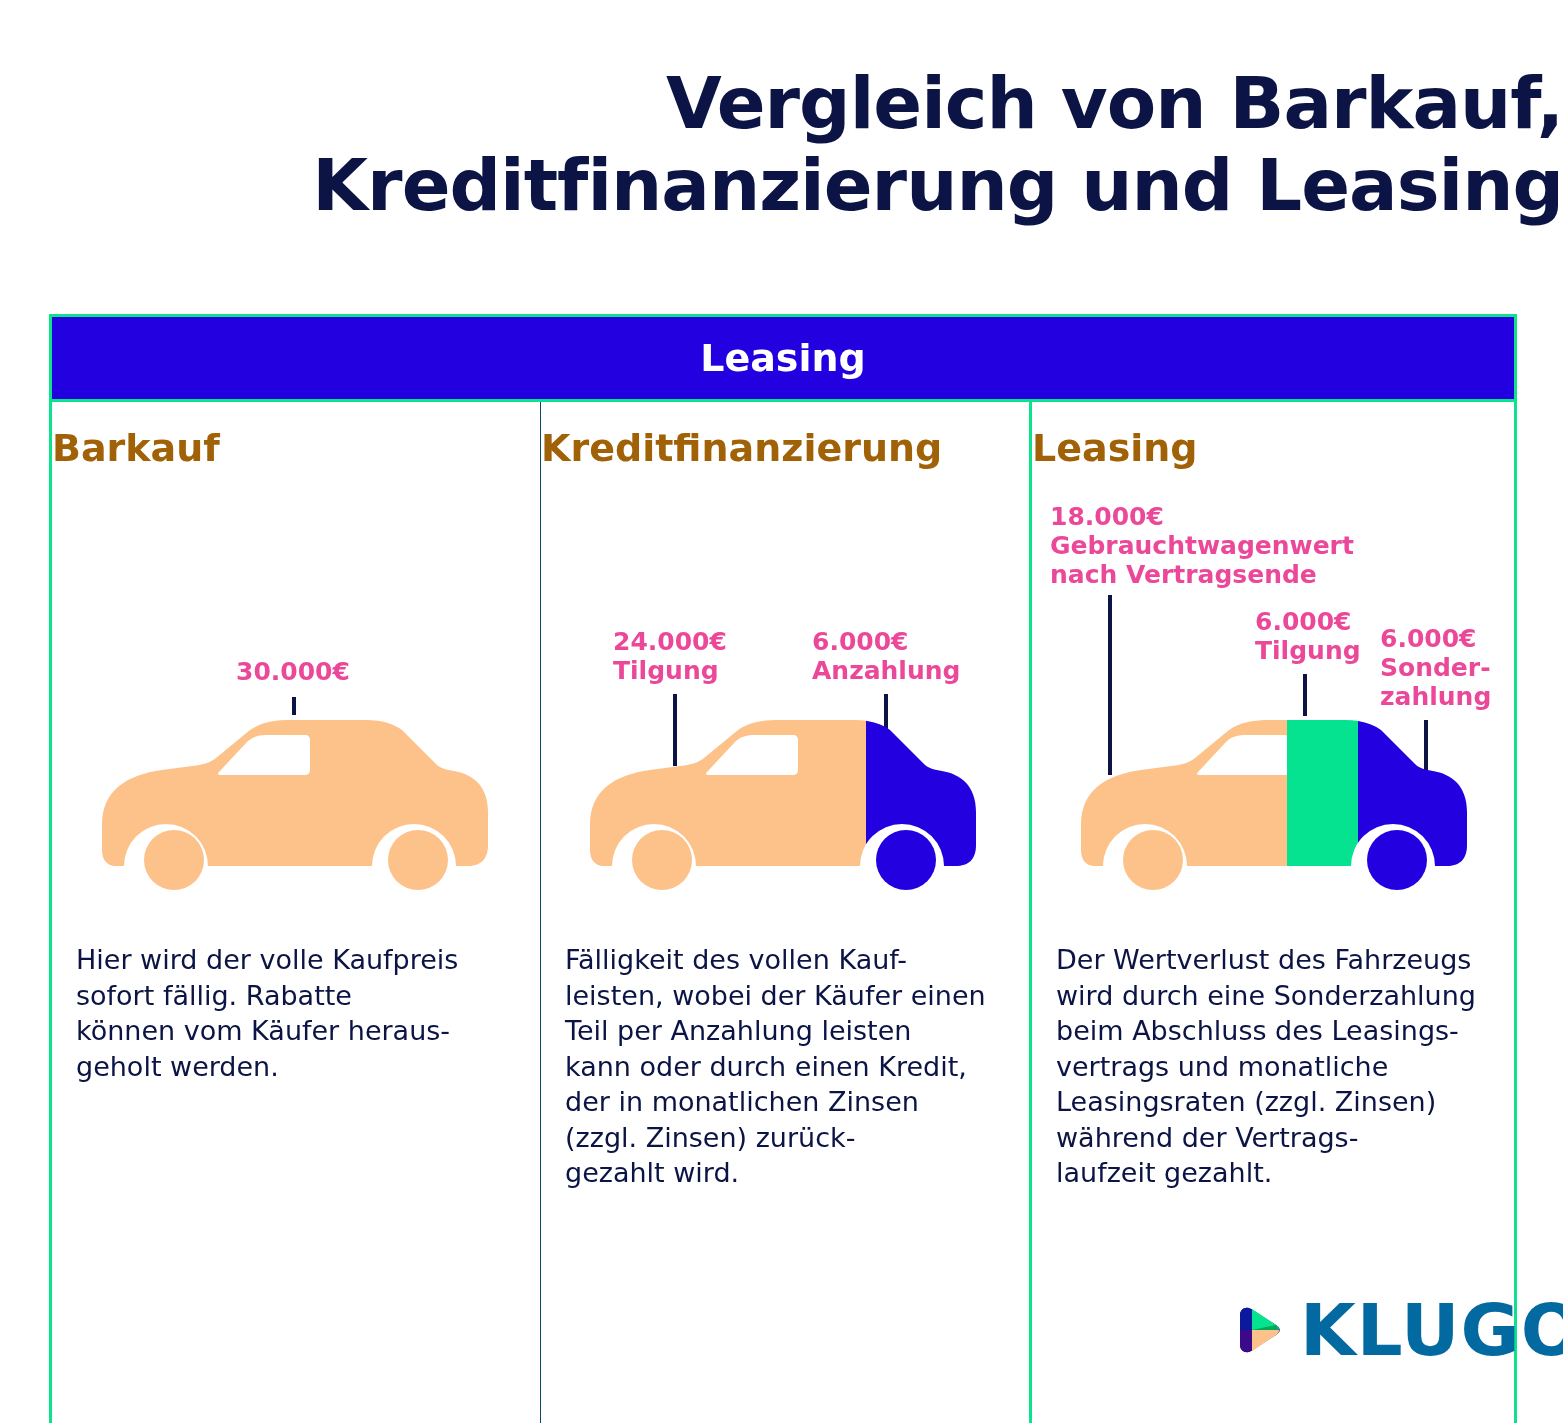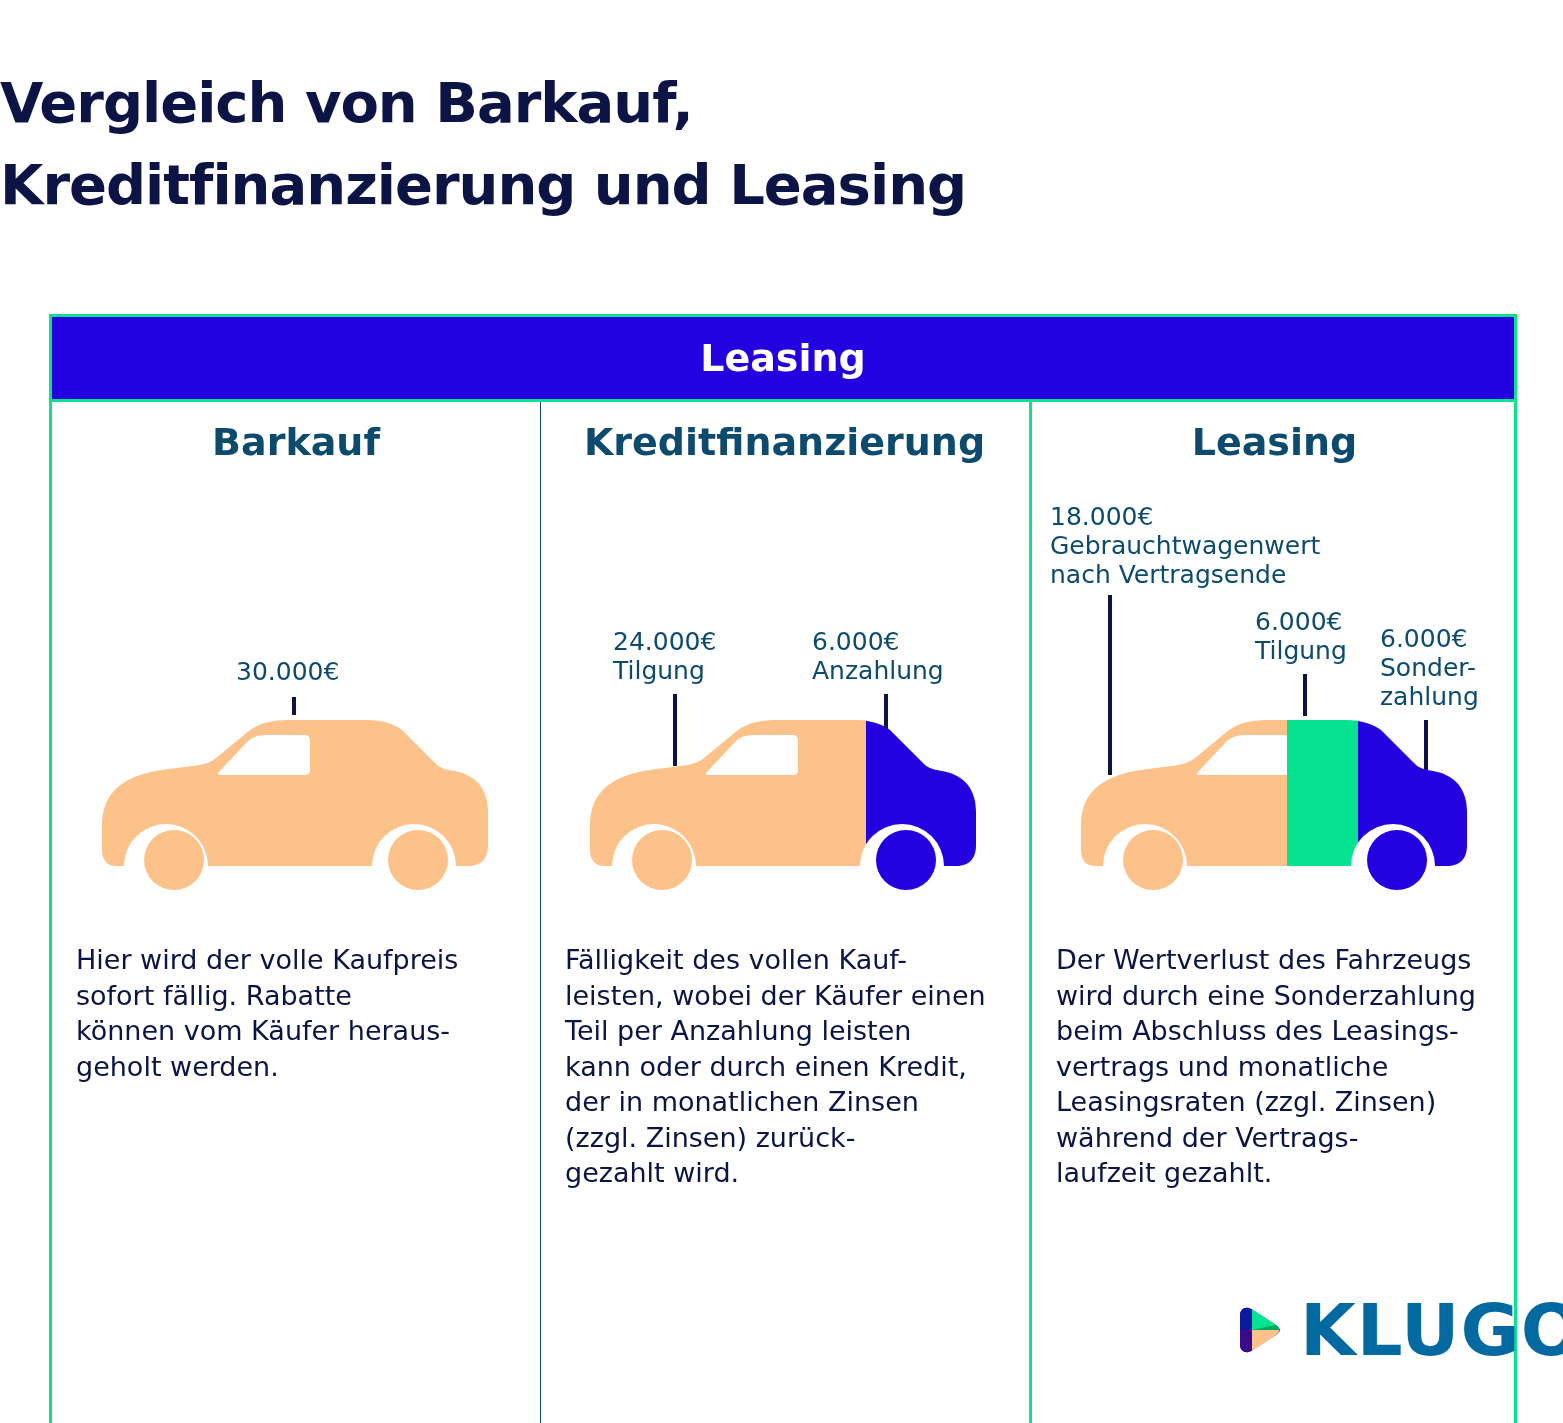--- a/index.html
+++ b/index.html
@@ -1,33 +1,33 @@
 <!DOCTYPE html>
 <html><head>
 <meta charset="utf-8">
 <style>
   html, body { margin: 0; padding: 0; background: #ffffff; }
   body { width: 1563px; height: 1423px; position: relative; overflow: hidden;
          font-family: "DejaVu Sans", "Liberation Sans", sans-serif; color: #0b1444; }
-  .title { position: absolute; left: 0; top: 62px; width: 1563px; text-align: left;
-           font-size: 56px; font-weight: bold; line-height: 82px; color: #0b1444; letter-spacing: -1px; }
+  .title { position: absolute; left: 0; top: 62px; width: 1563px; text-align: right;
+           font-size: 72px; font-weight: bold; line-height: 82px; color: #0b1444; letter-spacing: -1px; }
   .title span { display: block; }
   .table { position: absolute; left: 49px; top: 314px; width: 1468px; height: 1114px;
            box-sizing: border-box; border: 3px solid #0ae38c; border-bottom-width: 4px; }
   .header { position: absolute; left: 0; top: 0; width: 100%; height: 85px; background: #2200e0;
             border-bottom: 3px solid #0ae38c; box-sizing: border-box; display: flex;
             align-items: center; justify-content: center; }
   .header-label { color: #ffffff; font-size: 38px; font-weight: bold; }
   .col { position: absolute; top: 85px; bottom: 0; width: 488px; box-sizing: border-box; }
   .col.c1 { left: 0; }
   .col.c2 { left: 488px; border-left: 1px solid #0c4a6e; }
   .col.c3 { left: 977px; border-left: 3px solid #0ae38c; width: 488px; }
-  .col-title { position: absolute; top: 18px; left: 0; width: 100%; text-align: center;
-               font-size: 38px; font-weight: bold; color: #0c4a6e; }
-  .label { position: absolute; font-size: 25px; font-weight: normal; line-height: 29px; color: #0c4a6e; white-space: nowrap; }
+  .col-title { position: absolute; top: 24px; left: 0; width: 100%; text-align: left;
+               font-size: 38px; font-weight: bold; color: #a16207; }
+  .label { position: absolute; font-size: 25px; font-weight: bold; line-height: 29px; color: #ec4899; white-space: nowrap; }
   .tick { position: absolute; width: 4px; background: #0b1444; }
   .car { position: absolute; top: 318px; width: 386px; height: 175px; }
   .desc { position: absolute; top: 540px; left: 24px; width: 450px; font-size: 27px;
           line-height: 35.5px; color: #0b1444; }
   .desc span { display: block; white-space: nowrap; }
   .logo { position: absolute; left: 1238px; top: 1305px; height: 50px; display: flex; align-items: center; }
   .logo-text { font-size: 72px; font-weight: bold; color: #0369a1; margin-left: 20px; letter-spacing: 1px; }
 </style>
 </head>
 <body>

